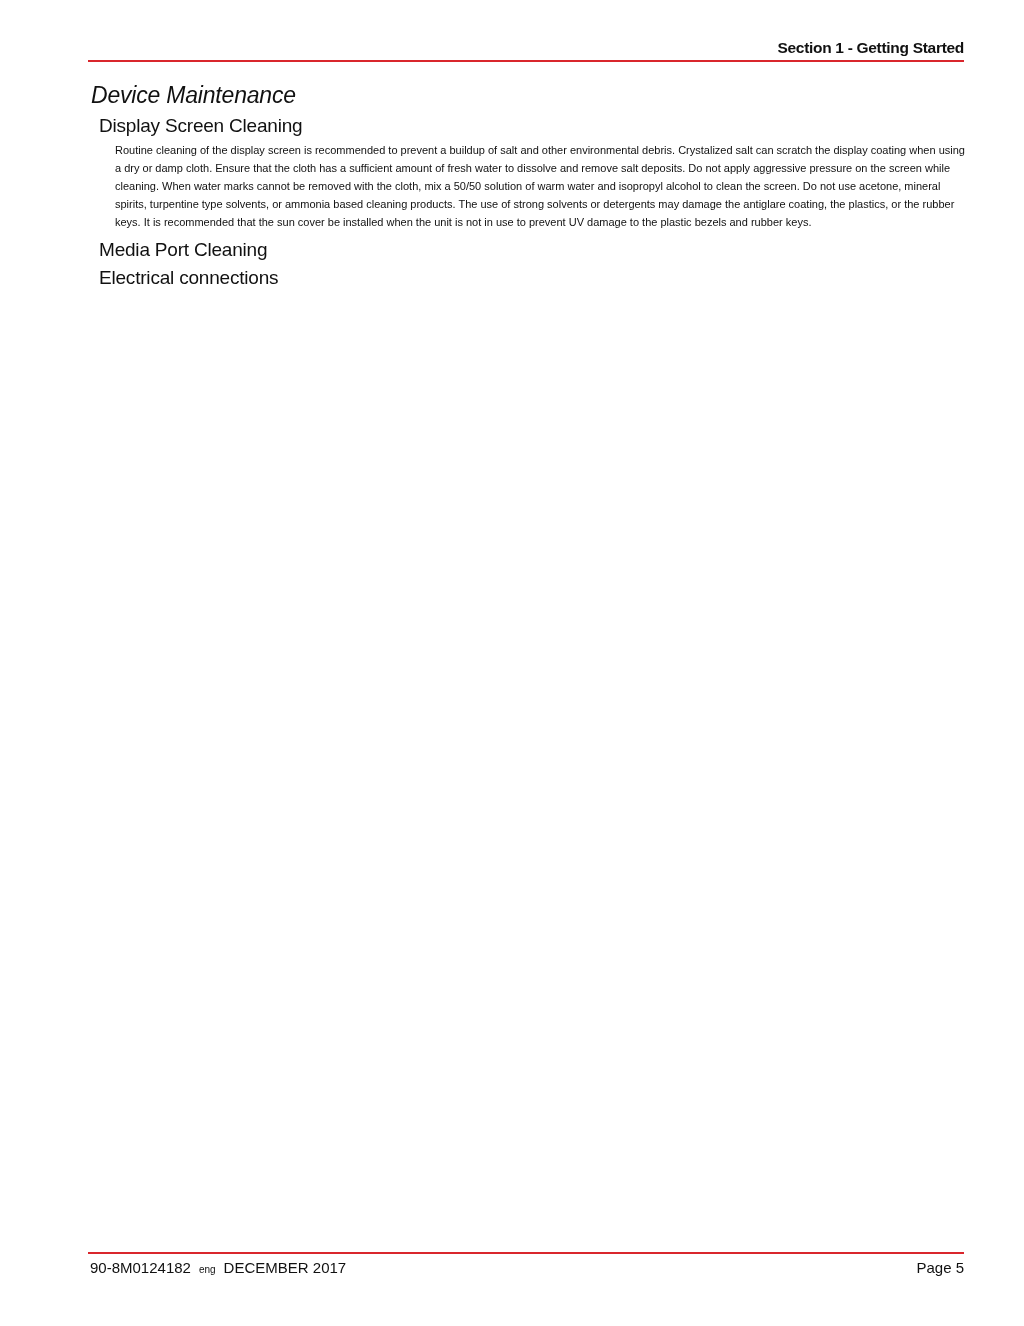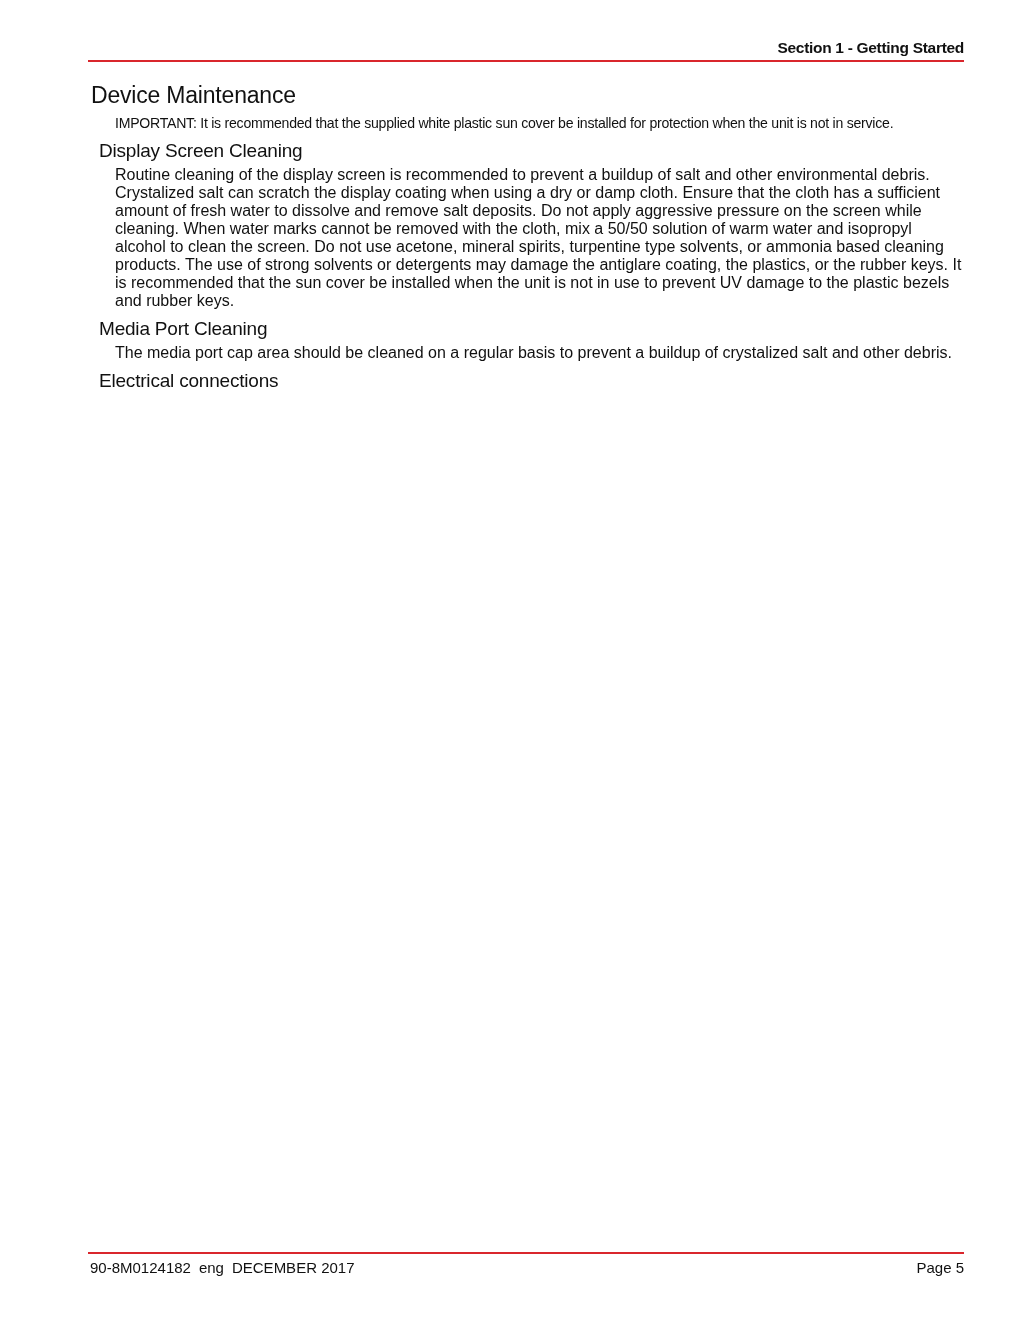--- a/index.html
+++ b/index.html
@@ -2,44 +2,42 @@
 <html><head>
 <meta charset="utf-8">
 <style>
   html, body { margin: 0; padding: 0; background: #ffffff; }
   body { width: 1024px; height: 1326px; position: relative; font-family: "Liberation Sans", sans-serif; color: #111; overflow: hidden; }
   .header-title { position: absolute; right: 60px; top: 39px; font-size: 15.5px; font-weight: bold; letter-spacing: -0.3px; }
   .rule { position: absolute; left: 88px; width: 876px; height: 2px; background: #d9262c; }
   .rule.top { top: 60px; }
   .rule.bottom { top: 1252px; }
   .content { position: absolute; left: 91px; top: 82px; width: 875px; }
-  h1 { font-size: 23px; font-weight: normal; margin: 0 0 5px 0; letter-spacing: -0.2px; }
+  h1 { font-size: 23px; font-weight: normal; margin: 0 0 5px 0; letter-spacing: -0.2px; font-style: italic; }
   h2 { font-size: 19px; font-weight: normal; margin: 6px 0 4px 8px; letter-spacing: -0.2px; }
-  .para { margin: 0 0 8px 24px; font-size: 16px; line-height: 18px; }
+  .para { margin: 0 0 8px 24px; font-size: 11px; line-height: 18px; }
   .important { font-size: 14.1px; line-height: 18px; margin: 0 0 8px 24px; letter-spacing: -0.25px; }
   .footer { position: absolute; top: 1259px; left: 90px; width: 874px; font-size: 15px; }
   .footer .left { position: absolute; left: 0; top: 0; }
-  .footer .lang { font-size: 15px; margin: 0 8px 0 8px; }
+  .footer .lang { font-size: 10px; margin: 0 8px 0 8px; }
   .footer .right { position: absolute; right: 0; top: 0; }
 </style>
 </head>
 <body>
 
 <div class="header-title">Section 1 - Getting Started</div>
 <div class="rule top"></div>
 
 <div class="content">
   <h1>Device Maintenance</h1>
-  <p class="important">IMPORTANT: It is recommended that the supplied white plastic sun cover be installed for protection when the unit is not in service.</p>
 
   <h2>Display Screen Cleaning</h2>
   <p class="para">Routine cleaning of the display screen is recommended to prevent a buildup of salt and other environmental debris. Crystalized salt can scratch the display coating when using a dry or damp cloth. Ensure that the cloth has a sufficient amount of fresh water to dissolve and remove salt deposits. Do not apply aggressive pressure on the screen while cleaning. When water marks cannot be removed with the cloth, mix a 50/50 solution of warm water and isopropyl alcohol to clean the screen. Do not use acetone, mineral spirits, turpentine type solvents, or ammonia based cleaning products. The use of strong solvents or detergents may damage the antiglare coating, the plastics, or the rubber keys. It is recommended that the sun cover be installed when the unit is not in use to prevent UV damage to the plastic bezels and rubber keys.</p>
 
   <h2>Media Port Cleaning</h2>
-  <p class="para">The media port cap area should be cleaned on a regular basis to prevent a buildup of crystalized salt and other debris.</p>
 
   <h2>Electrical connections</h2>
 </div>
 
 <div class="rule bottom"></div>
 
 <div class="footer">
   <div class="left">
     <span>90-8M0124182</span><span class="lang">eng</span><span>DECEMBER 2017</span>
   </div>

